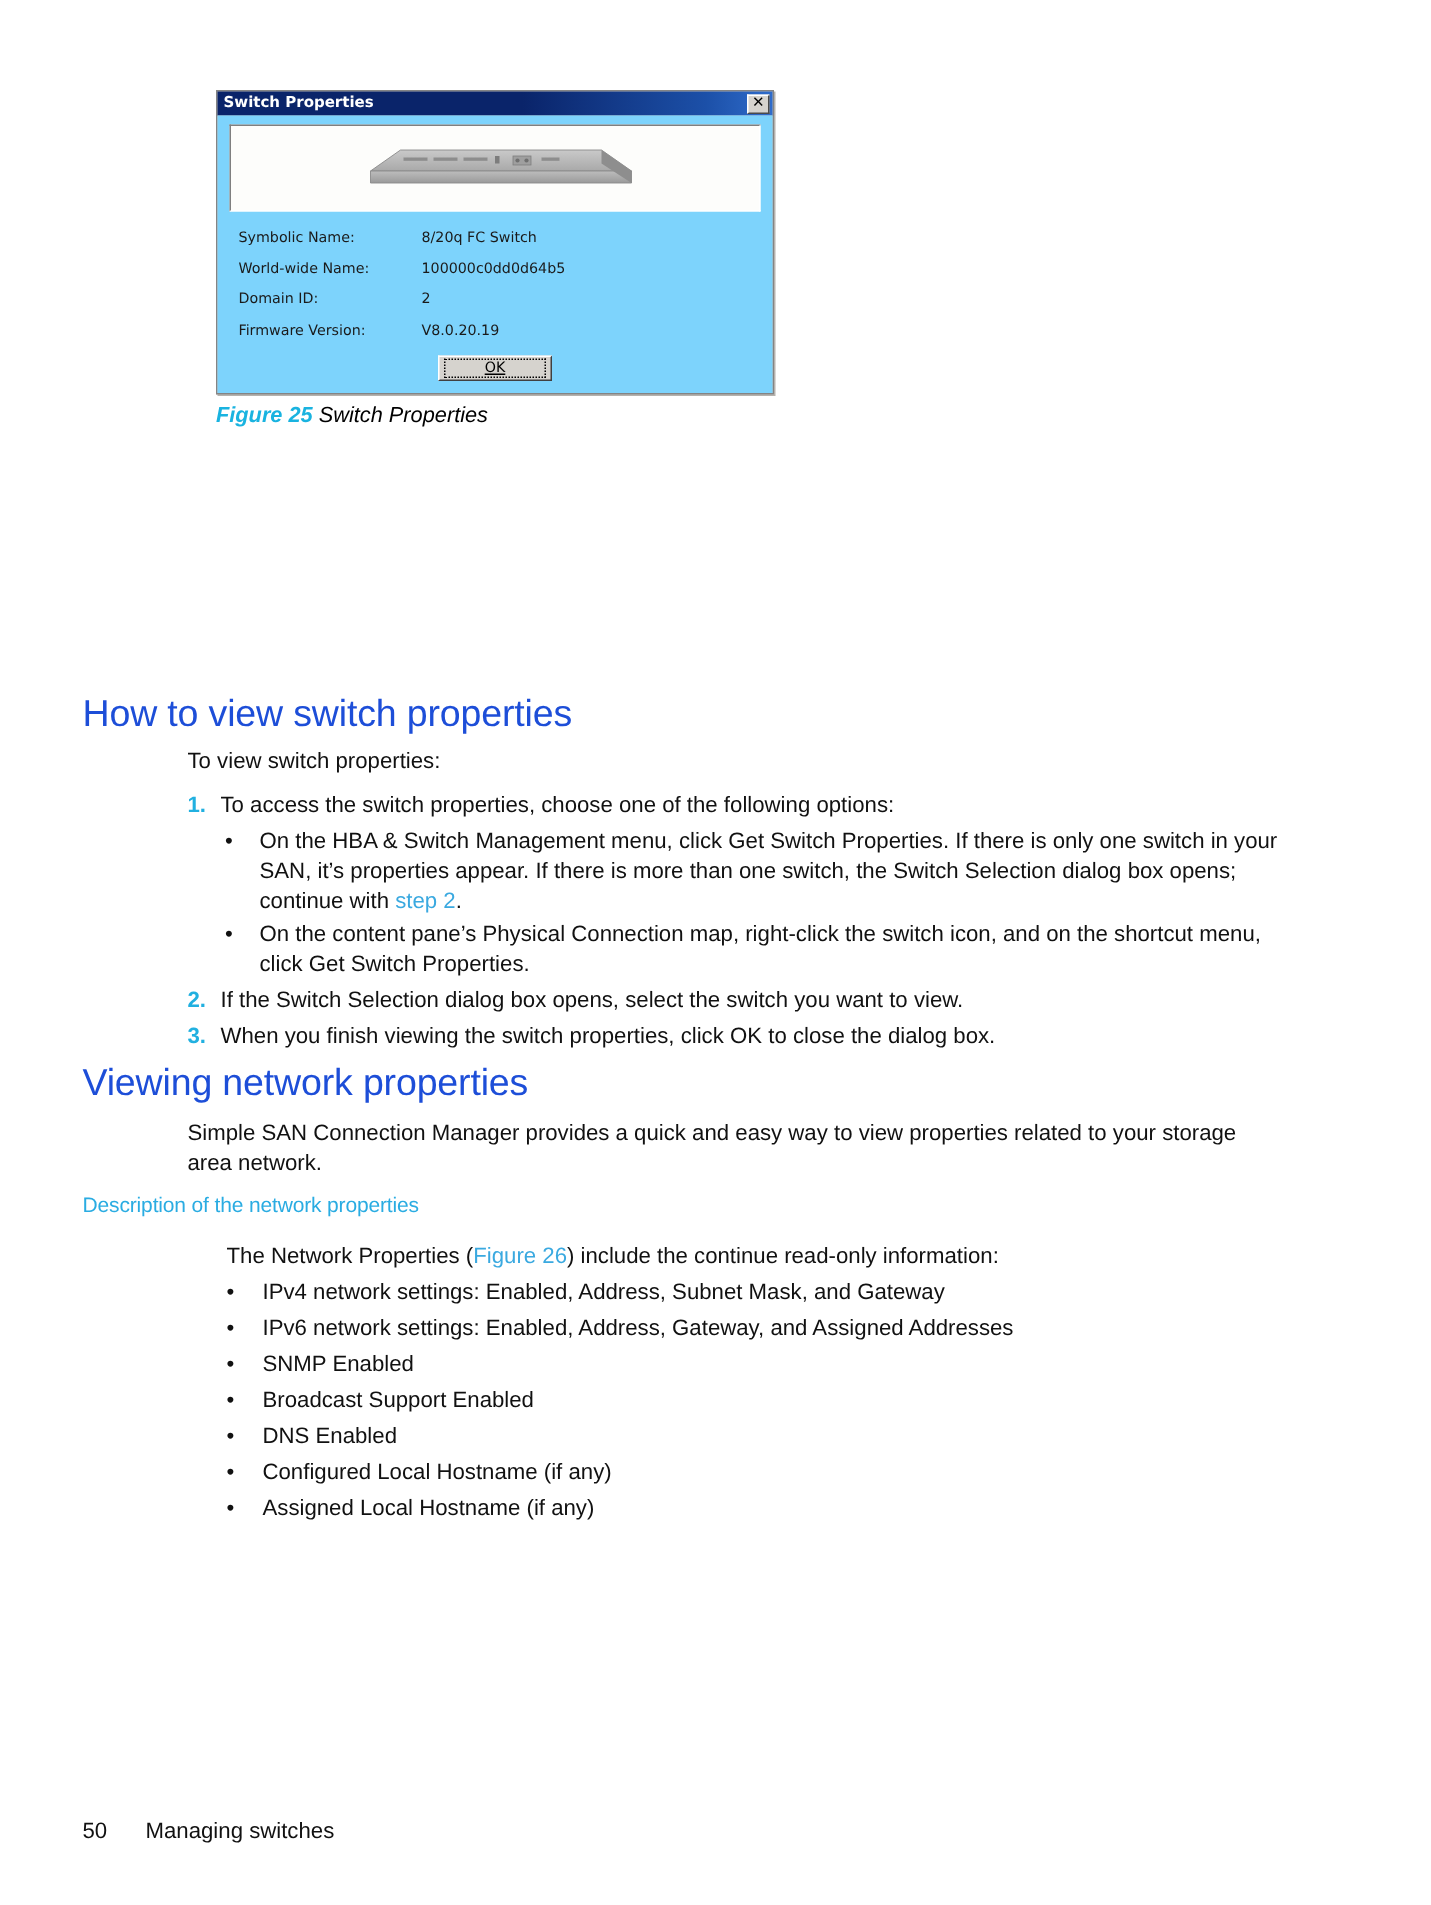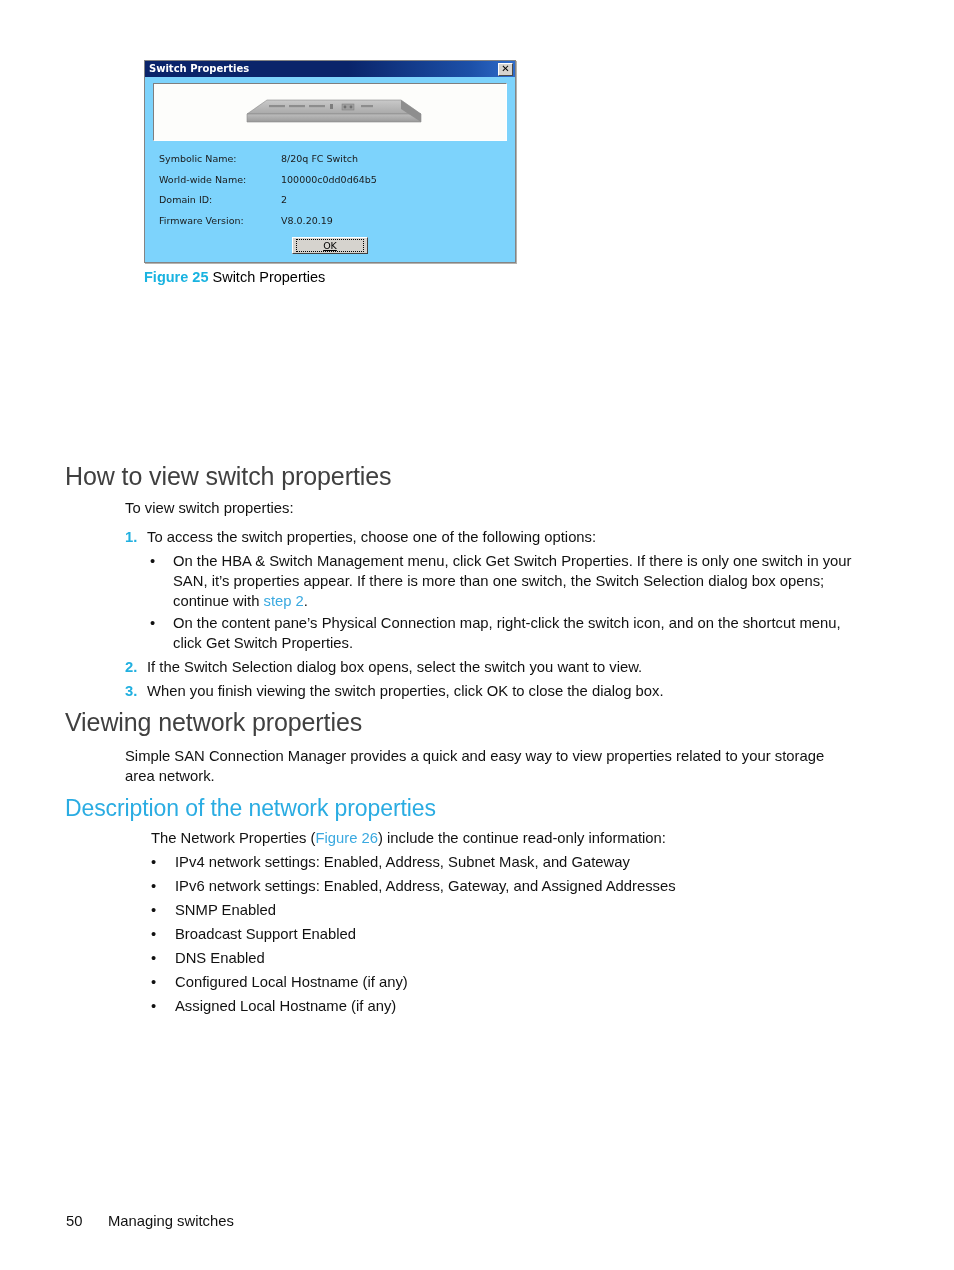--- a/index.html
+++ b/index.html
@@ -136,45 +136,45 @@
     color: #000;
     box-sizing: border-box;
   }
   .ok-inner u { text-decoration: underline; }
 
   .fig-caption {
     margin-top: 6px;
     font-size: 14.5px;
     font-family: "Liberation Sans", sans-serif;
     color: #000000;
+    font-style: italic;
   }
   .fig-caption .figlabel {
     color: #19b3e0;
     font-weight: bold;
   }
 
   
   .h1 {
     position: absolute;
-    left: 65px;
+    left: 55px;
     font-size: 25px;
-    color: #404040;
+    color: #1d4ed8;
     font-weight: normal;
     letter-spacing: -0.1px;
     white-space: nowrap;
   }
   .h2 {
     position: absolute;
     left: 55px;
-    font-size: 23px;
+    font-size: 14px;
     color: #2aace2;
     font-weight: normal;
     letter-spacing: -0.1px;
     white-space: nowrap;
-    margin-left: 10px;
   }
   .para {
     position: absolute;
     font-size: 14.8px;
     line-height: 20.2px;
     color: #111111;
   }
   .num {
     color: #21b0e0;
     font-weight: bold;
@@ -199,21 +199,20 @@
 
   
   .footer {
     position: absolute;
     left: 55px;
     top: 1213px;
     font-size: 14.8px;
     color: #111111;
     display: flex;
     gap: 0;
-    margin-left: 11px;
   }
   .footer .pg { width: 42px; }
 </style>
 </head>
 <body>
 
 <div class="figure-block">
 
   <div class="dialog">
 

